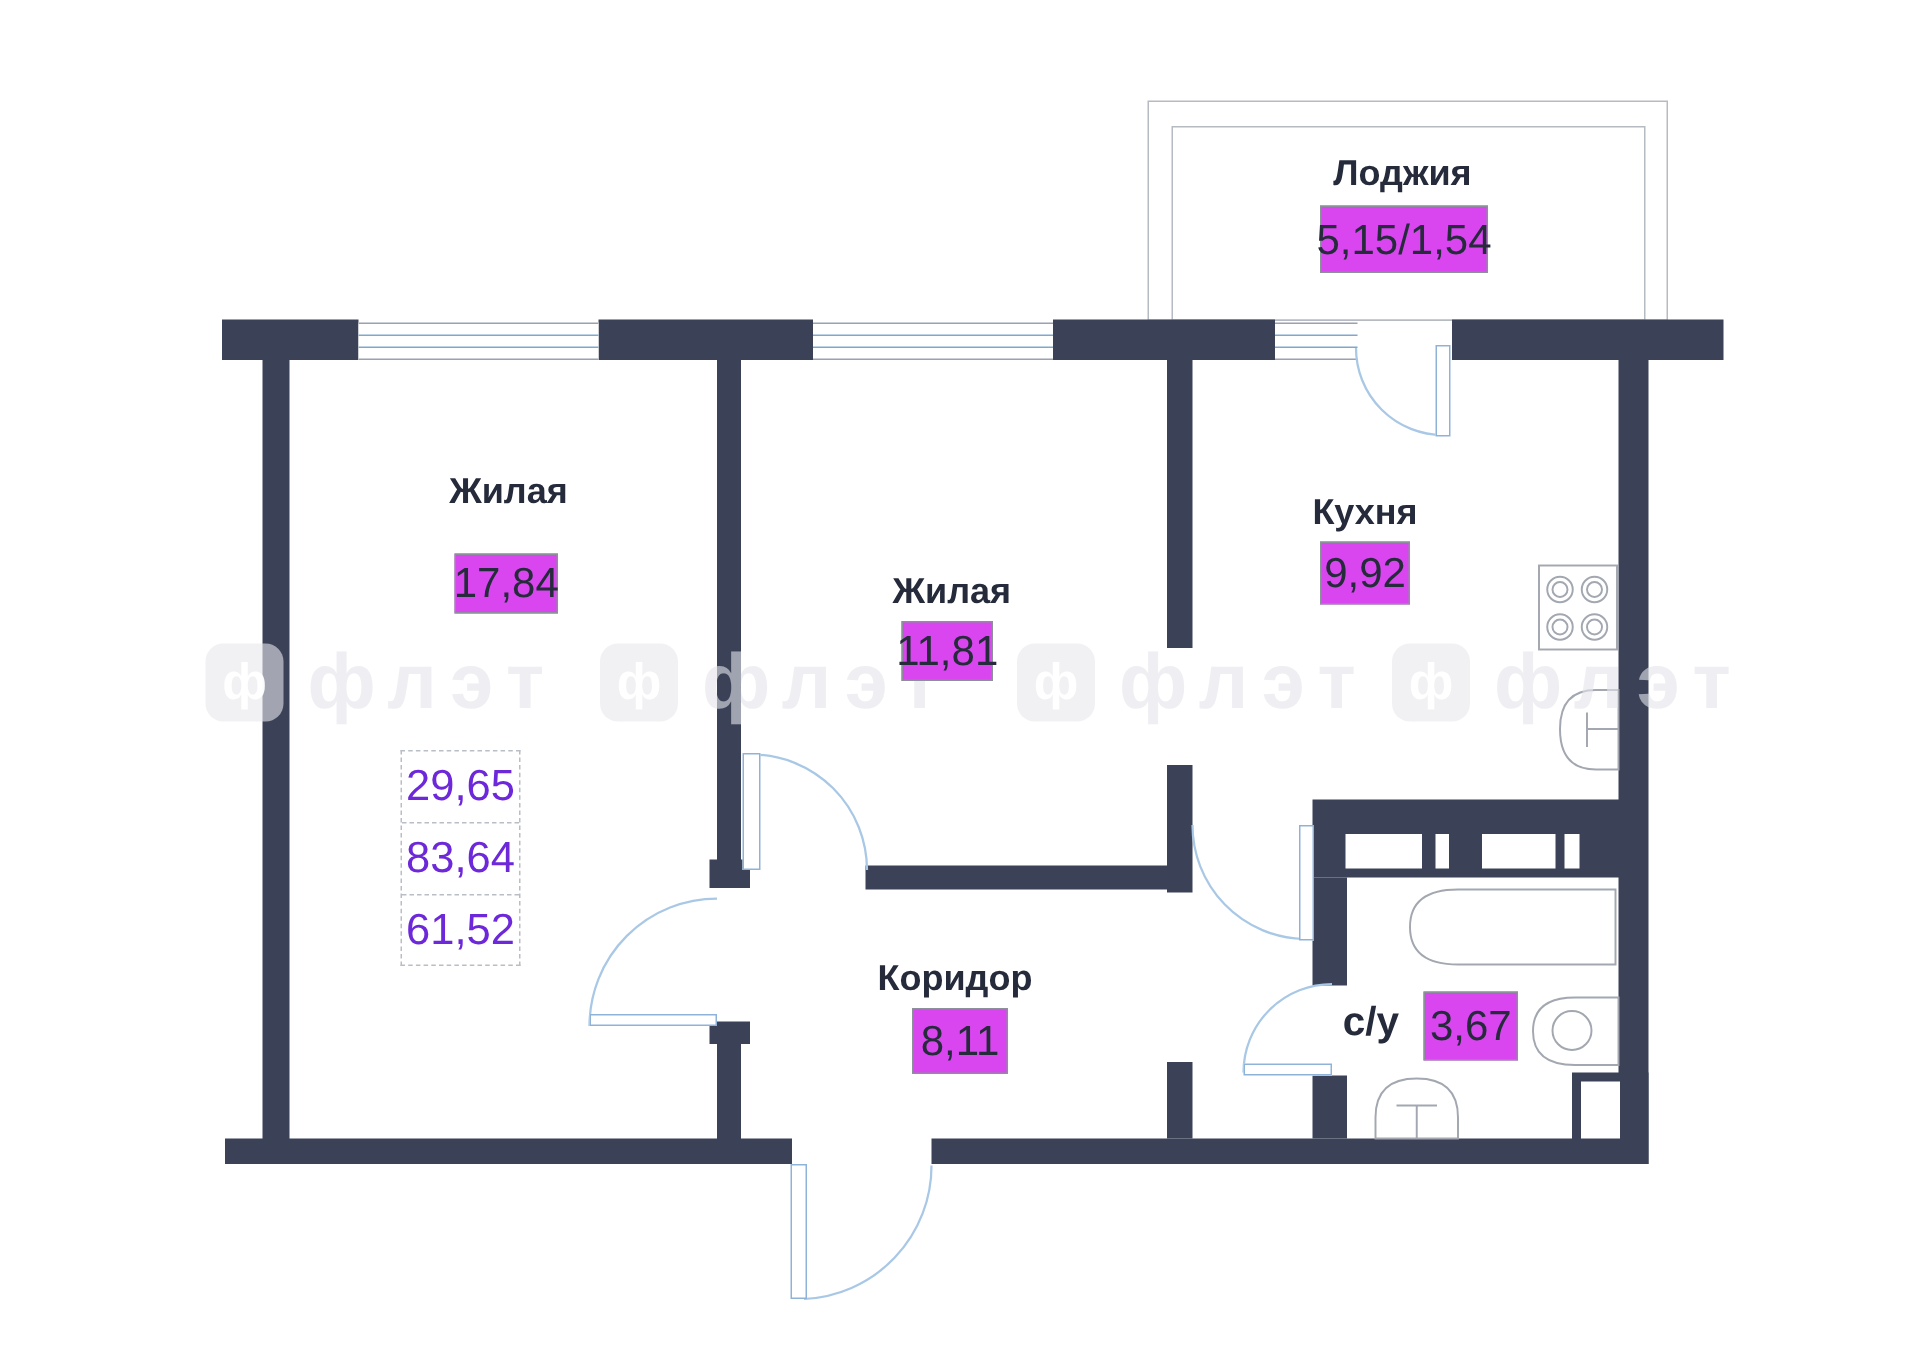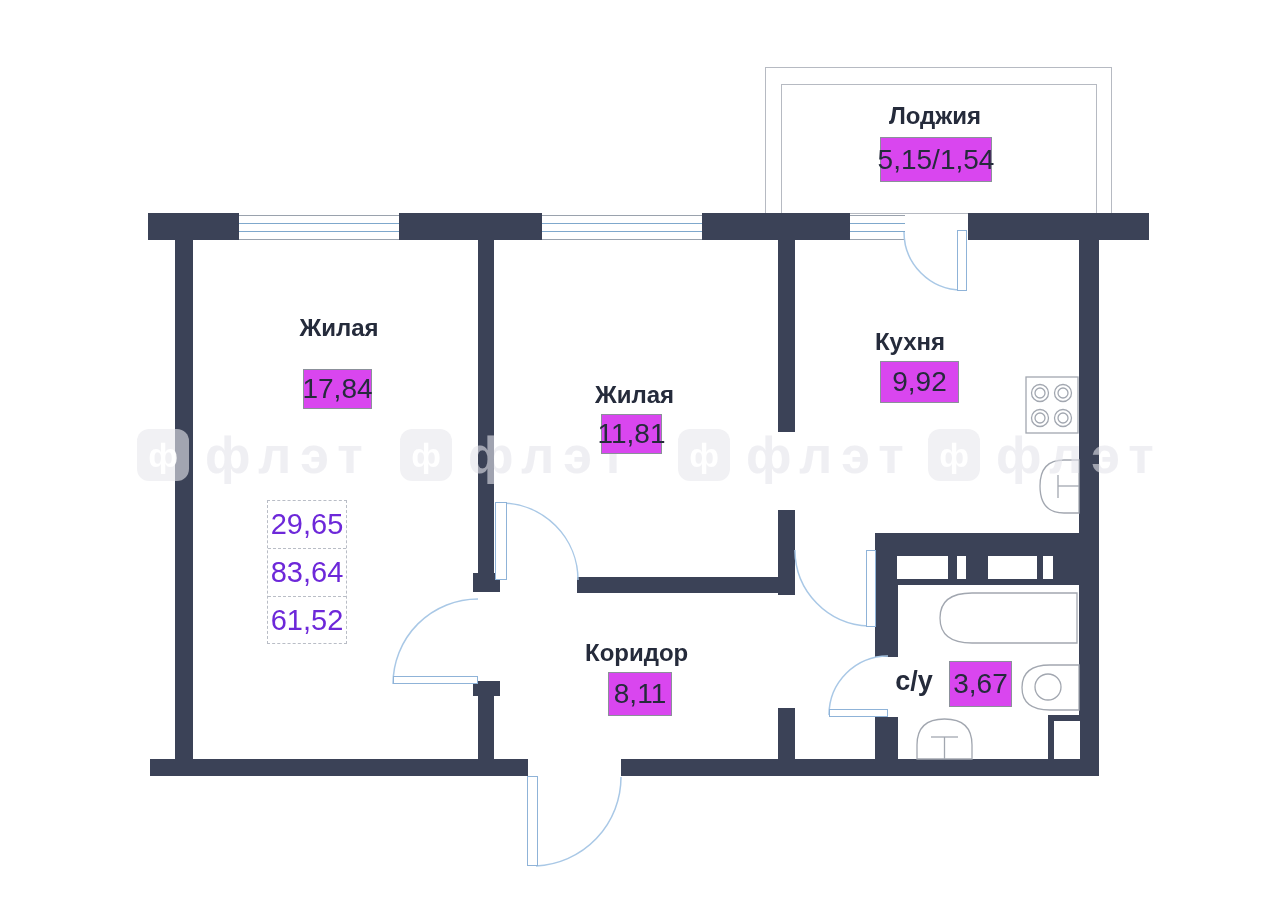--- a/index.html
+++ b/index.html
@@ -159,21 +159,21 @@
   <div class="label" style="left:870px;top:102px;width:130px;">Лоджия</div>
   <div class="valuebox" style="left:880px;top:137px;width:112px;height:45px;">5,15/1,54</div>
 
   <div class="label" style="left:299px;top:314px;width:80px;">Жилая</div>
   <div class="valuebox" style="left:303px;top:349px;width:69px;height:40px;margin-top:20px;">17,84</div>
 
   <div class="label" style="left:595px;top:381px;width:72px;">Жилая</div>
   <div class="valuebox" style="left:601px;top:414px;width:61px;height:40px;">11,81</div>
 
   <div class="label" style="left:874px;top:328px;width:72px;">Кухня</div>
-  <div class="valuebox" style="left:880px;top:361px;width:79px;height:42px;">9,92</div>
+  <div class="valuebox" style="left:880px;top:361px;width:60px;height:42px;">9,92</div>
 
   <div class="label" style="left:585px;top:639px;width:102px;">Коридор</div>
   <div class="valuebox" style="left:608px;top:672px;width:64px;height:44px;">8,11</div>
 
   <div class="label" style="left:888px;top:666px;width:52px;font-size:27px;">с/у</div>
   <div class="valuebox" style="left:949px;top:661px;width:63px;height:46px;">3,67</div>
 
   <div class="summary">
     <div class="summary-cell">29,65</div>
     <div class="summary-cell">83,64</div>

